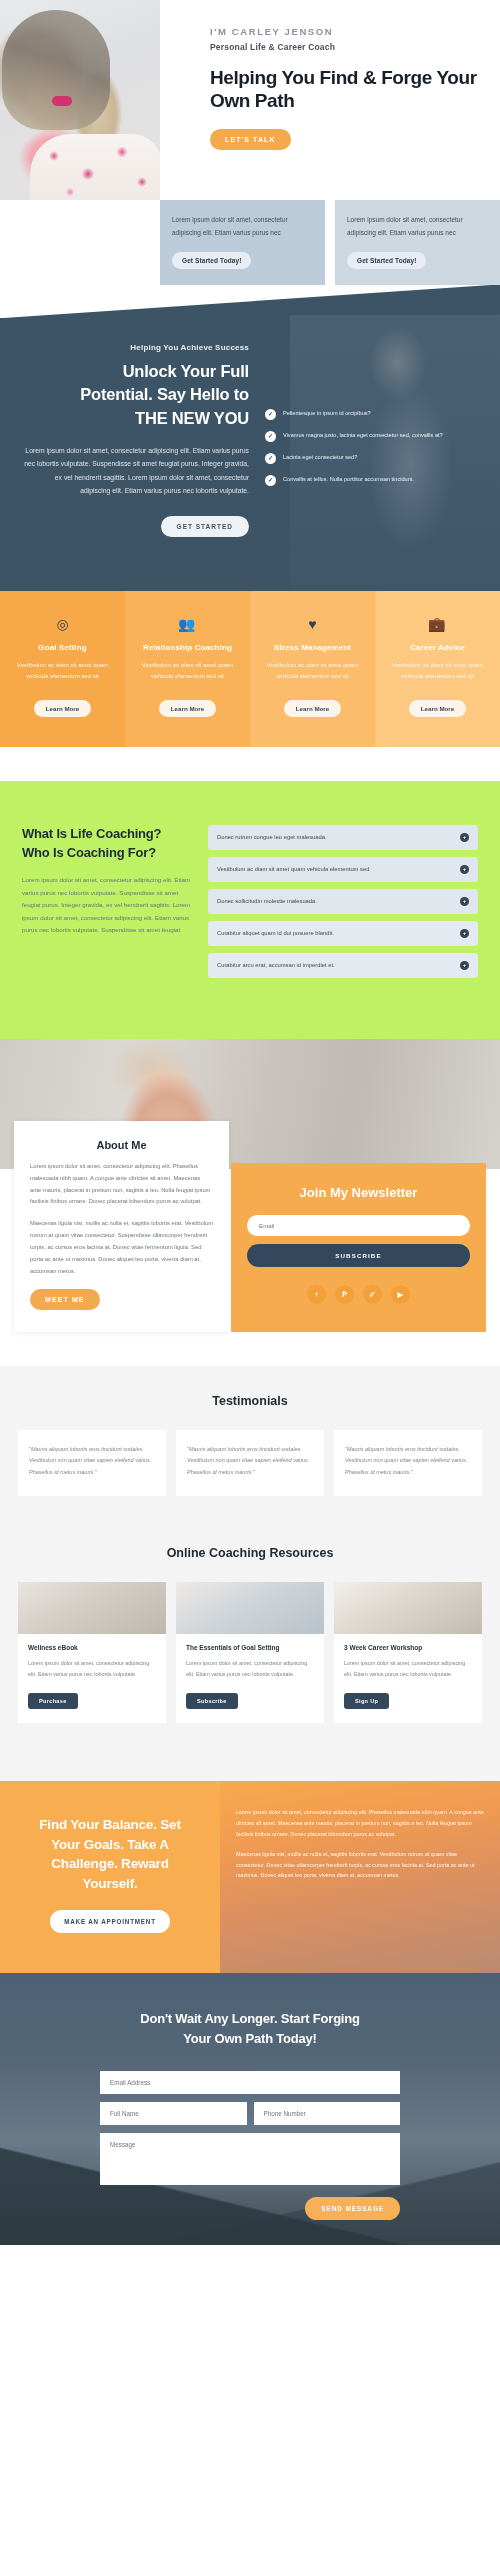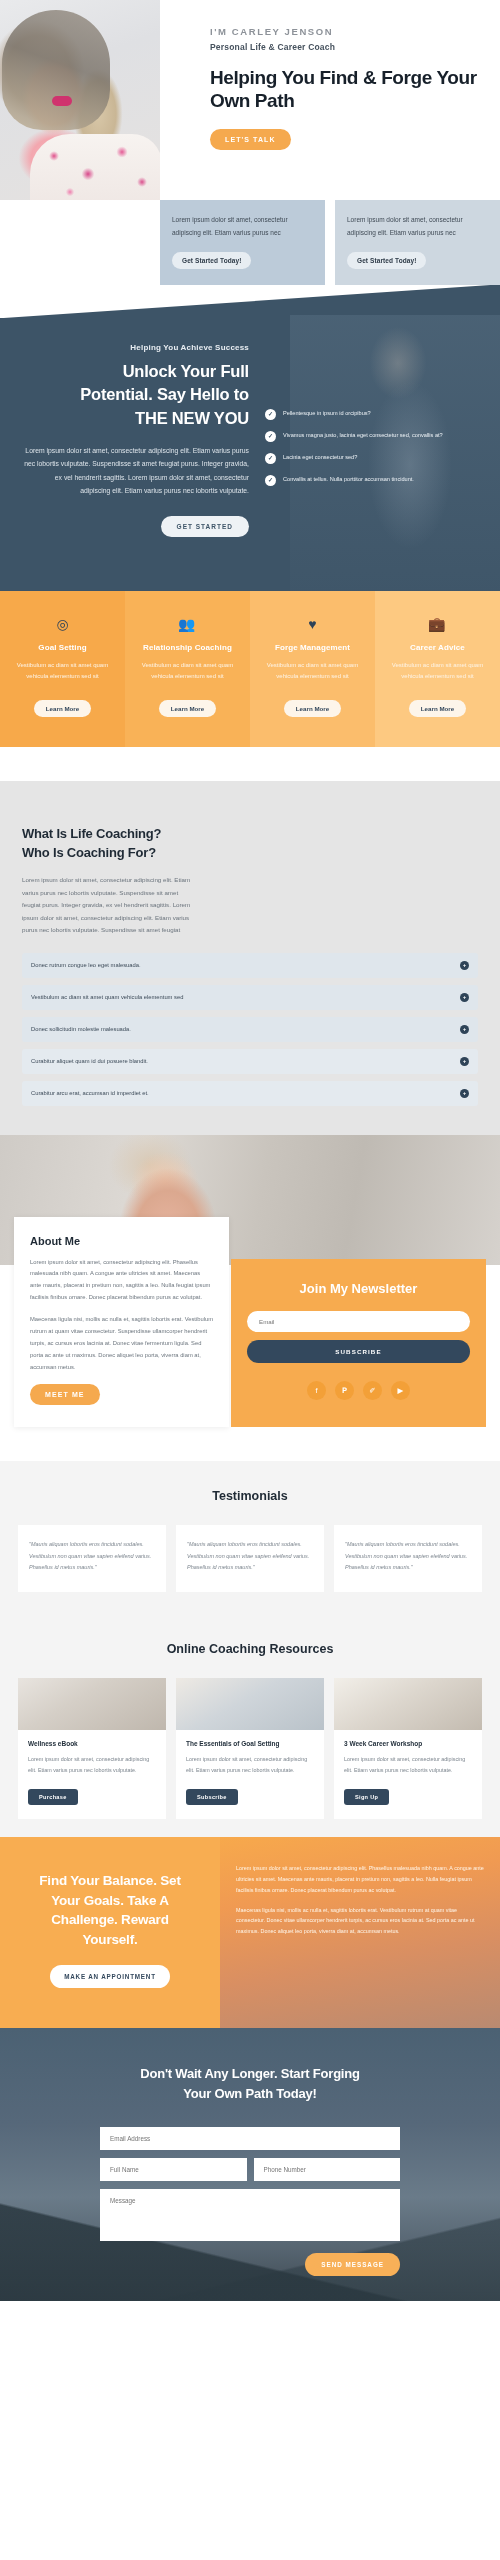--- a/index.html
+++ b/index.html
@@ -143,21 +143,21 @@
   .btn-cream {
     background: #fdf5ea; color: #33475c; font-size: 6.2px; font-weight: 700;
     padding: 5px 12px; border-radius: 12px; text-transform: none;
   }
   .wedge-top {
     height: 34px; background: #ffffff;
     clip-path: polygon(0 100%, 100% 0, 100% 100%, 0 100%);
   }
 
   
-  .faq { display: flex; gap: 16px; padding: 44px 22px 22px; background:#e5e5e5;flex-direction:column; }
+  .faq { display: flex; gap: 16px; padding: 44px 22px 54px; background:#bef264; }
   .faq-left { width: 170px; }
   .faq-left h2 {
     font-size: 13px; line-height: 1.45; font-weight: 700; color: #1f2a35;
     margin-bottom: 12px; letter-spacing: -.2px;
   }
   .faq-left p { font-size: 6.2px; line-height: 2.0; color: #6a737c; }
   .faq-right { flex: 1; }
   .acc {
     background: #dfe6ec; border-radius: 3px; padding: 8px 9px;
     display: flex; align-items: center; justify-content: space-between;
@@ -179,21 +179,21 @@
       radial-gradient(ellipse 70px 90px at 168px 96px, #e6b49f 0%, #dba88f 45%, rgba(219,168,143,0) 70%),
       radial-gradient(ellipse 44px 40px at 165px 48px, #f0c9ae 0%, rgba(240,201,174,0) 78%),
       radial-gradient(ellipse 52px 44px at 150px 30px, #d9c9b4 0%, rgba(217,201,180,0) 80%),
       linear-gradient(100deg,#cfcbc6 0%,#ddd9d4 28%,#c9c4bd 52%,#bfbab3 70%,#d6d2cd 100%);
   }
   .about-row { display: flex; padding: 0 14px 34px; margin-top: -48px; position: relative; }
   .about-card {
     width: 215px; background: #fff; padding: 18px 16px 22px;
     box-shadow: 0 1px 6px rgba(0,0,0,.08);
   }
-  .about-card h2 { font-size: 11px; font-weight: 700; color: #1f2a35; margin-bottom: 10px; }
+  .about-card h2 { font-size: 11px; font-weight: 700; color: #1f2a35; margin-bottom: 10px; text-align: center; }
   .about-card p { font-size: 5.8px; line-height: 2.05; color: #6d767f; margin-bottom: 10px; }
   .news-card {
     flex: 1; background: #f7ab4f; padding: 22px 16px 26px; text-align: center;
     margin-top: 42px; margin-left: 2px;
   }
   .news-card h3 {
     color: #fff; font-size: 13px; font-weight: 700; margin-bottom: 14px;
   }
   .news-input {
     width: 100%; border: none; border-radius: 14px; background: #fff;
@@ -211,21 +211,21 @@
   }
 
   
   .testi { background: #f4f4f4; padding: 28px 18px 40px; }
   .sec-title { text-align: center; font-size: 12.5px; font-weight: 700; color: #1f2a35; margin-bottom: 22px; }
   .testi-row { display: flex; gap: 10px; }
   .tcard { flex: 1; background: #fff; padding: 14px 11px 18px; }
   .tcard p { font-size: 5.5px; line-height: 2.1; color: #7c858e; font-style: italic; }
 
   
-  .res { background: #f4f4f4; padding: 10px 18px 18px; }
+  .res { background: #f4f4f4; padding: 10px 18px 58px; }
   .res-row { display: flex; gap: 10px; }
   .rcard { flex: 1; background: #fff; }
   .rimg { height: 52px; }
   .rimg.one { background: linear-gradient(150deg,#e8e4df 0%,#d5cfc7 40%,#bfb7ad 100%); }
   .rimg.two { background: linear-gradient(150deg,#eeeae4 0%,#cfd5da 45%,#b9c2c9 100%); }
   .rimg.three { background: linear-gradient(150deg,#f2efe9 0%,#dcd6cd 45%,#c3bbb0 100%); }
   .rbody { padding: 10px 10px 14px; }
   .rbody h4 { font-size: 6.5px; font-weight: 700; color: #23303c; margin-bottom: 7px; }
   .rbody p { font-size: 5.4px; line-height: 1.95; color: #7c858e; margin-bottom: 10px; }
   .btn-navy-sm {
@@ -354,21 +354,21 @@
       <button class="btn btn-cream">Learn More</button>
     </div>
     <div class="svc">
       <span class="svc-icon">👥</span>
       <h3>Relationship Coaching</h3>
       <p>Vestibulum ac diam sit amet quam vehicula elementum sed sit</p>
       <button class="btn btn-cream">Learn More</button>
     </div>
     <div class="svc">
       <span class="svc-icon">♥</span>
-      <h3>Forge Management</h3>
+      <h3>Stress Management</h3>
       <p>Vestibulum ac diam sit amet quam vehicula elementum sed sit</p>
       <button class="btn btn-cream">Learn More</button>
     </div>
     <div class="svc">
       <span class="svc-icon">💼</span>
       <h3>Career Advice</h3>
       <p>Vestibulum ac diam sit amet quam vehicula elementum sed sit</p>
       <button class="btn btn-cream">Learn More</button>
     </div>
   </section>

